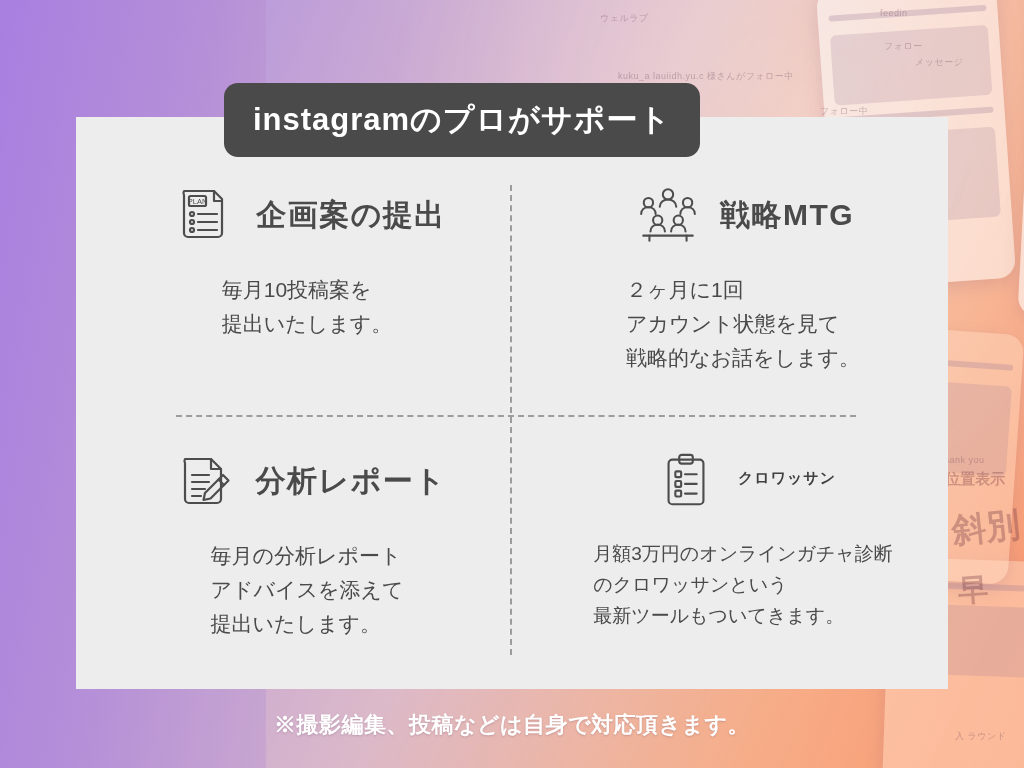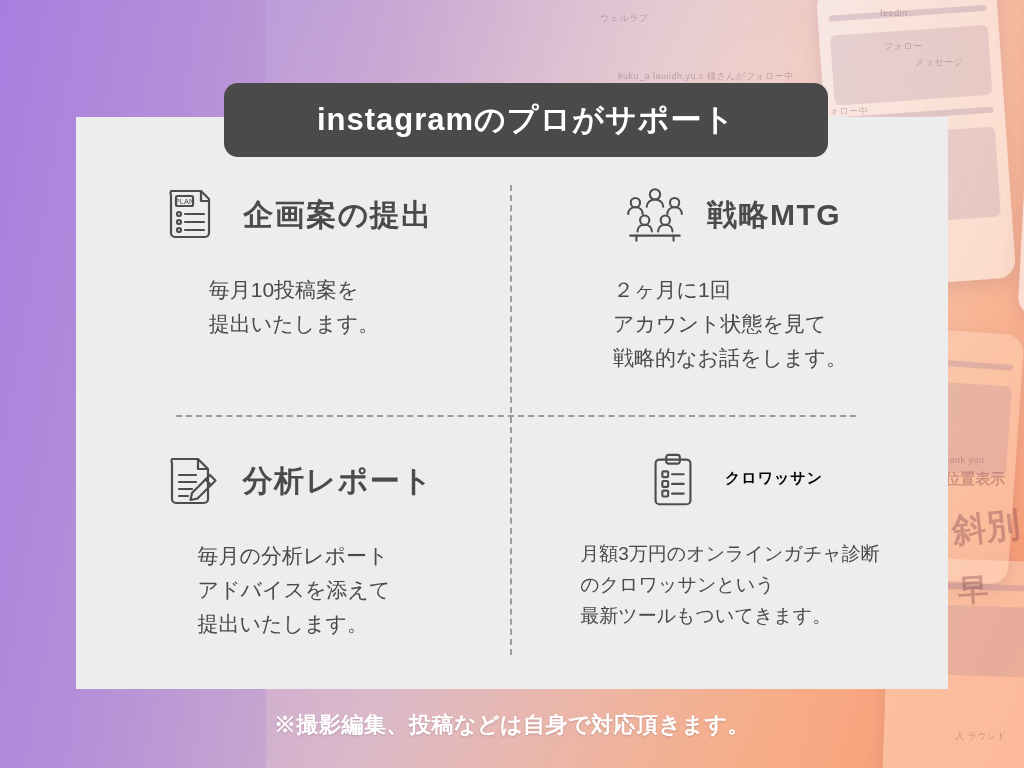--- a/index.html
+++ b/index.html
@@ -87,21 +87,21 @@
     height: 572px;
     background: #ededed;
     z-index: 5;
   }
 
   
   #title-pill {
     position: absolute;
     left: 224px;
     top: 83px;
-    width: 604px;
+    width: 476px;
     height: 74px;
     background: #4a4a4a;
     border-radius: 14px;
     display: flex;
     align-items: center;
     justify-content: center;
     z-index: 10;
   }
   #title-pill .title-text {
     color: #ffffff;
@@ -115,20 +115,21 @@
   #grid {
     position: absolute;
     left: 76px;
     top: 157px;
     width: 872px;
     height: 532px;
     z-index: 6;
     display: grid;
     grid-template-columns: 1fr 1fr;
     grid-template-rows: 1fr 1fr;
+    padding-left: 13px;
   }
   .cell {
     position: relative;
     display: flex;
     flex-direction: column;
     align-items: center;
     padding: 10px 22px 0 22px;
     box-sizing: border-box;
   }
   .cell-head {
@@ -150,21 +151,21 @@
   }
   .head-txt {
     display: flex;
     flex-direction: column;
     align-items: center;
     justify-content: center;
   }
   .ruby {
     font-size: 15px;
     font-weight: bold;
-    color: #000000;
+    color: #404040;
     letter-spacing: 1px;
     line-height: 1.1;
     margin-bottom: 6px;
   }
   .cell-title {
     font-size: 30px;
     font-weight: bold;
     color: #4a4a4a;
     letter-spacing: 1.5px;
     white-space: nowrap;

